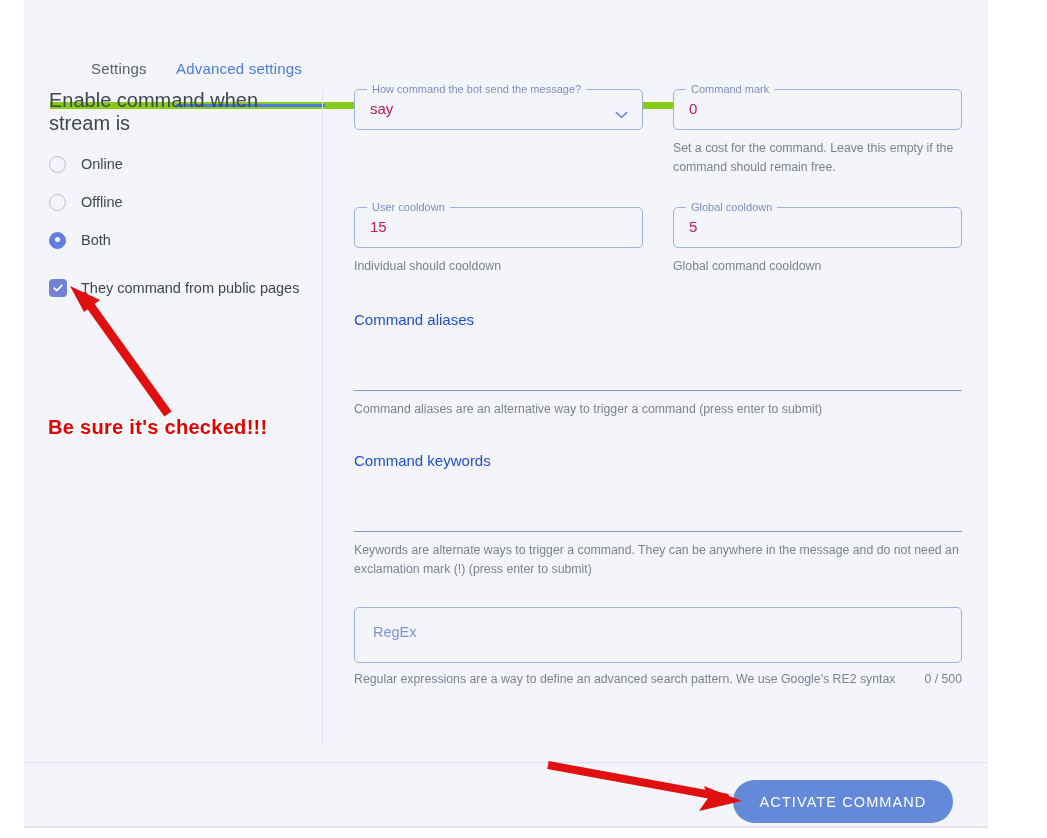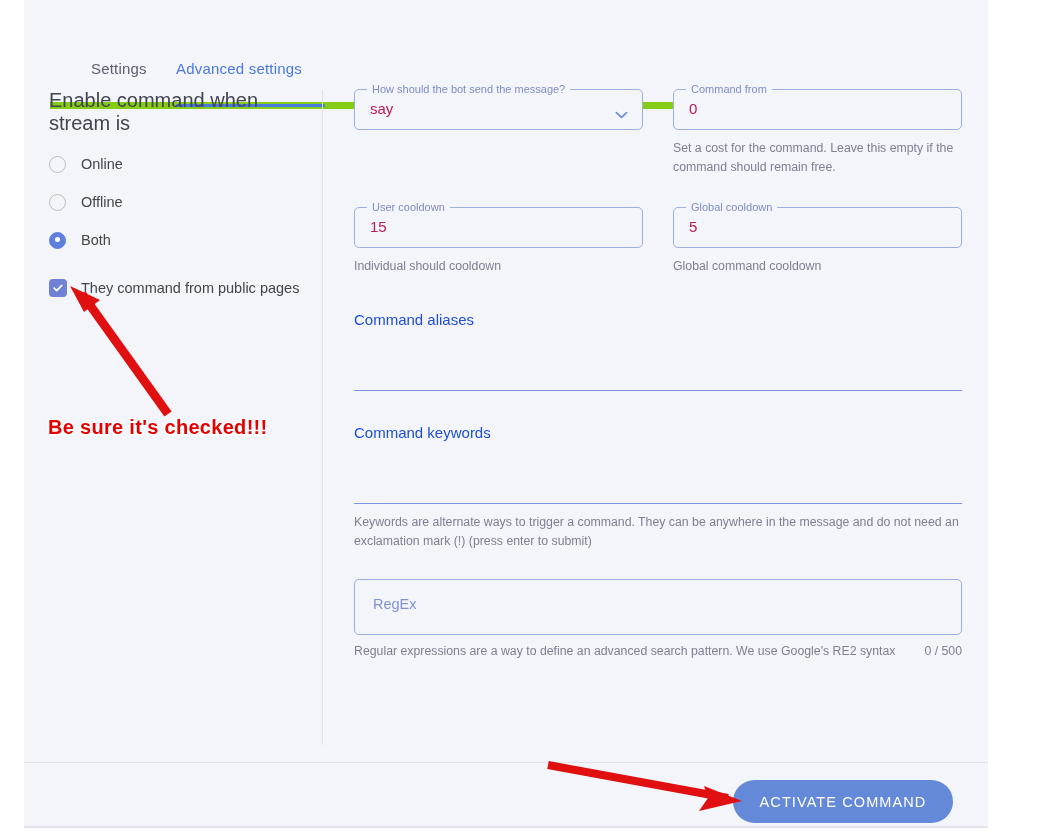--- a/index.html
+++ b/index.html
@@ -321,32 +321,32 @@
         </span>
         <span class="radio-label">They command from public pages</span>
       </div>
     </div>
 
     <div id="right-col">
 
       <div class="grid-2">
         <div>
           <div class="field">
-            <span class="legend">How should the bot send the message?</span>
+            <span class="legend">How command the bot send the message?</span>
             <span class="value">say</span>
             <span class="chevron">
               <svg width="13" height="8" viewBox="0 0 13 8">
                 <path d="M1.4 1.6 L6.5 6.4 L11.6 1.6" fill="none" stroke="#6f8ddf" stroke-width="1.7" stroke-linecap="round" stroke-linejoin="round"></path>
               </svg>
             </span>
           </div>
         </div>
         <div>
           <div class="field">
-            <span class="legend">Command from</span>
+            <span class="legend">Command mark</span>
             <span class="value">0</span>
           </div>
           <div class="helper">Set a cost for the command. Leave this empty if the command should remain free.</div>
         </div>
       </div>
 
       <div class="grid-2" style="margin-top:30px;">
         <div>
           <div class="field">
             <span class="legend">User cooldown</span>
@@ -359,20 +359,21 @@
             <span class="legend">Global cooldown</span>
             <span class="value">5</span>
           </div>
           <div class="helper">Global command cooldown</div>
         </div>
       </div>
 
       <div class="underline-group" style="margin-top:35px;">
         <div class="underline-title">Command aliases</div>
         <div class="underline-input"></div>
+        <div class="helper">Command aliases are an alternative way to trigger a command (press enter to submit)</div>
       </div>
 
       <div class="underline-group" style="margin-top:33px;">
         <div class="underline-title">Command keywords</div>
         <div class="underline-input"></div>
         <div class="helper">Keywords are alternate ways to trigger a command. They can be anywhere in the message and do not need an exclamation mark (!) (press enter to submit)</div>
       </div>
 
       <div style="margin-top:28px;">
         <div id="regex-box">

